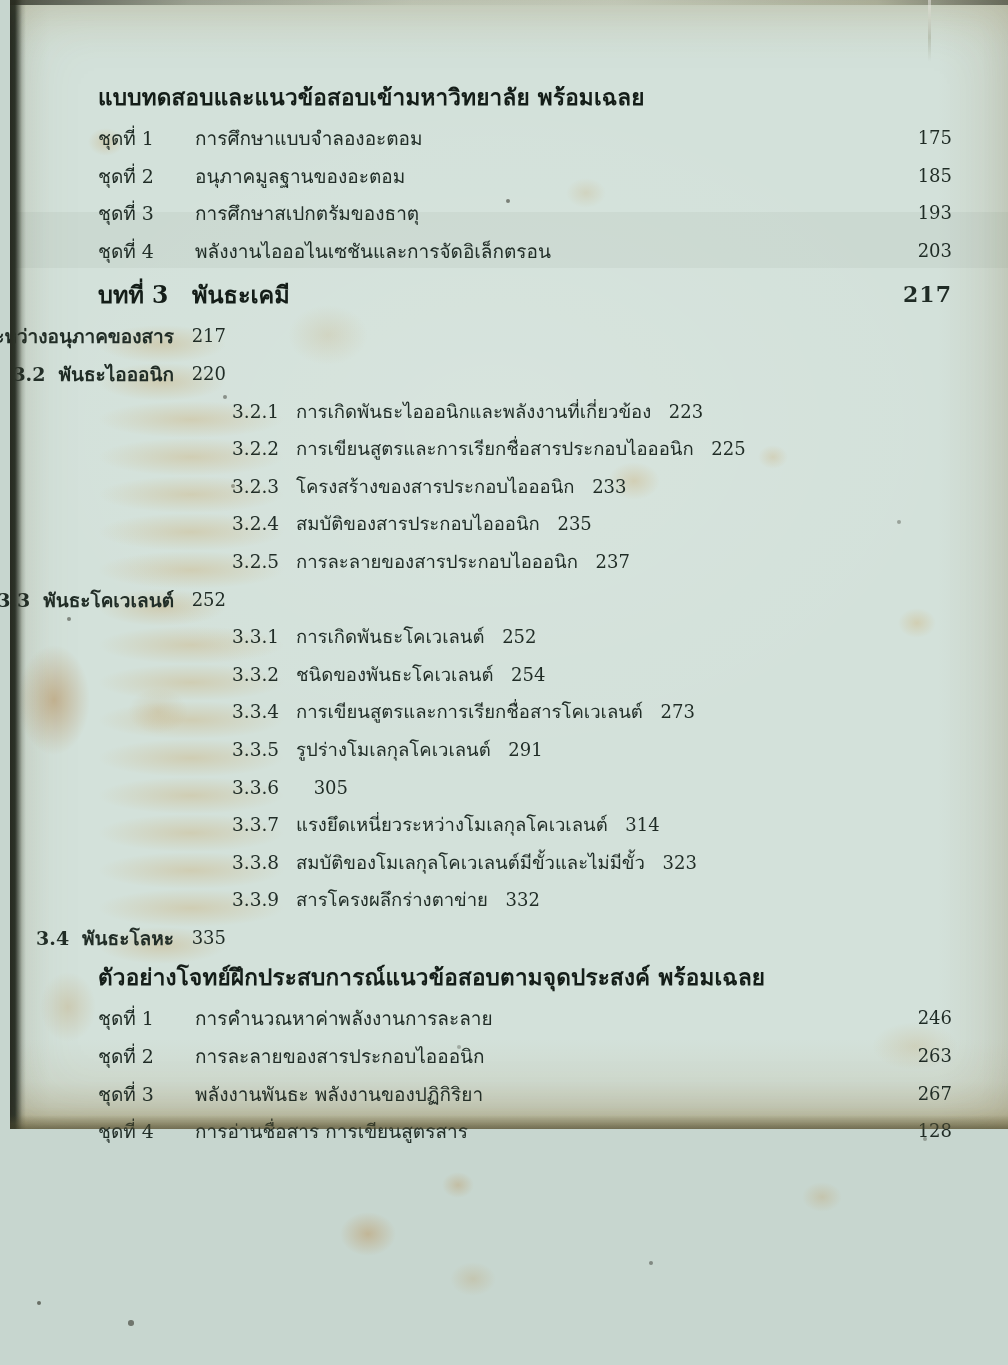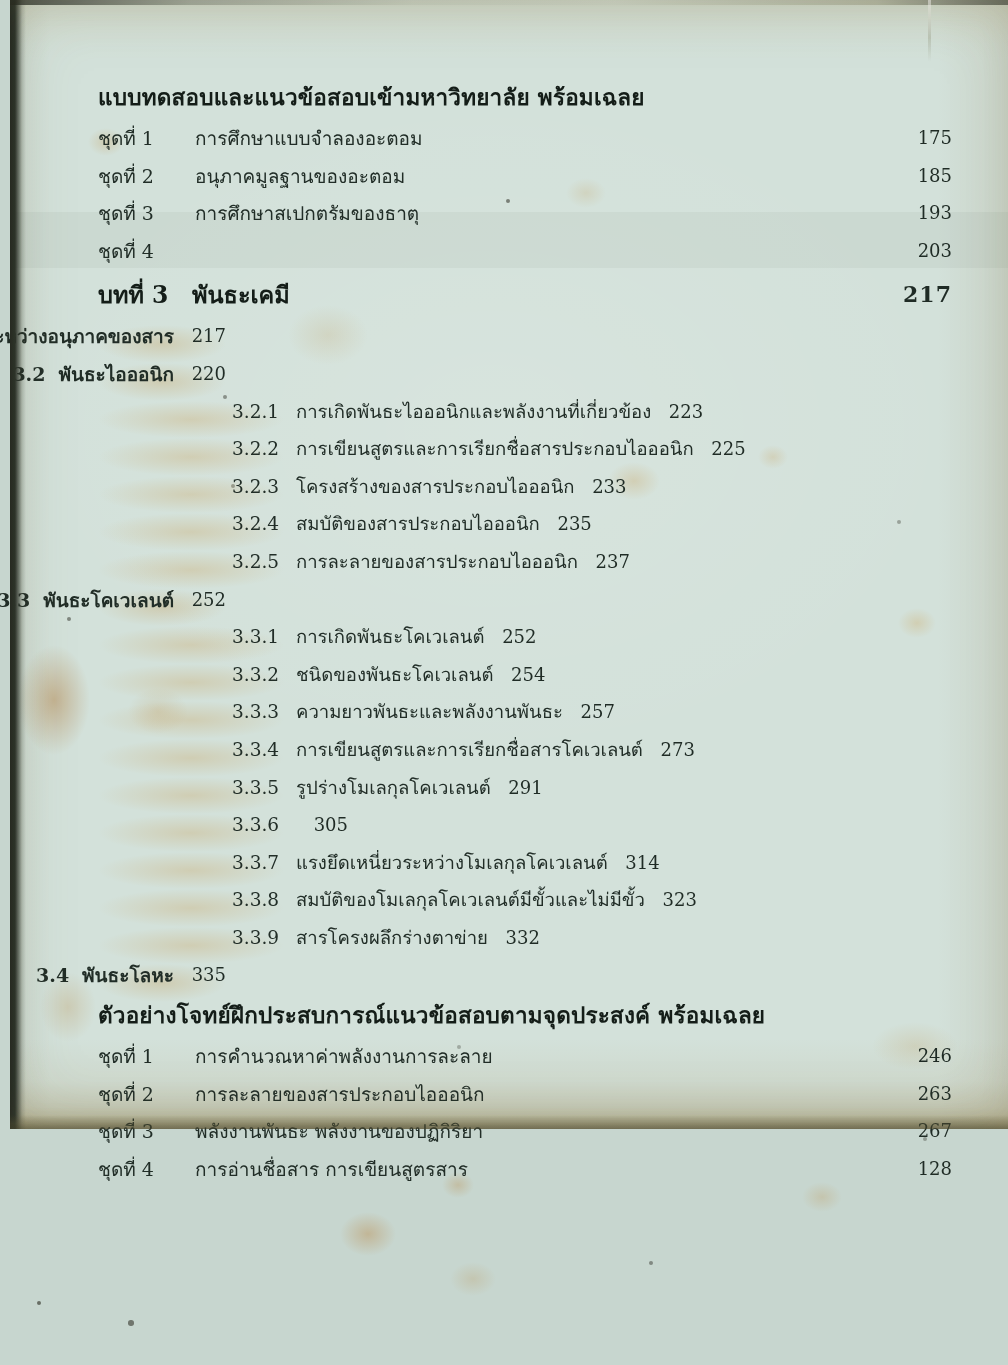--- a/index.html
+++ b/index.html
@@ -111,20 +111,21 @@
         <span class="ttl">อนุภาคมูลฐานของอะตอม</span>
         <span class="pg">185</span>
       </div>
       <div class="row set">
         <span class="lab">ชุดที่ 3</span>
         <span class="ttl">การศึกษาสเปกตรัมของธาตุ</span>
         <span class="pg">193</span>
       </div>
       <div class="row set">
         <span class="lab">ชุดที่ 4</span>
+        <span class="ttl">พลังงานไอออไนเซชันและการจัดอิเล็กตรอน</span>
         <span class="pg">203</span>
       </div>
       <div class="row ch">
         <span class="lab">บทที่ 3</span>
         <span class="ttl">พันธะเคมี</span>
         <span class="pg">217</span>
       </div>
       <div class="row s1">
         <span class="num">3.1</span>
         <span class="ttl">แรงยึดเหนี่ยวระหว่างอนุภาคของสาร</span>
@@ -167,25 +168,20 @@
       </div>
       <div class="row s2">
         <span class="num">3.3.1</span>
         <span class="ttl">การเกิดพันธะโคเวเลนต์</span>
         <span class="pg">252</span>
       </div>
       <div class="row s2">
         <span class="num">3.3.2</span>
         <span class="ttl">ชนิดของพันธะโคเวเลนต์</span>
         <span class="pg">254</span>
-      </div>
-      <div class="row s2">
-        <span class="num">3.3.3</span>
-        <span class="ttl">ความยาวพันธะและพลังงานพันธะ</span>
-        <span class="pg">257</span>
       </div>
       <div class="row s2">
         <span class="num">3.3.4</span>
         <span class="ttl">การเขียนสูตรและการเรียกชื่อสารโคเวเลนต์</span>
         <span class="pg">273</span>
       </div>
       <div class="row s2">
         <span class="num">3.3.5</span>
         <span class="ttl">รูปร่างโมเลกุลโคเวเลนต์</span>
         <span class="pg">291</span>

